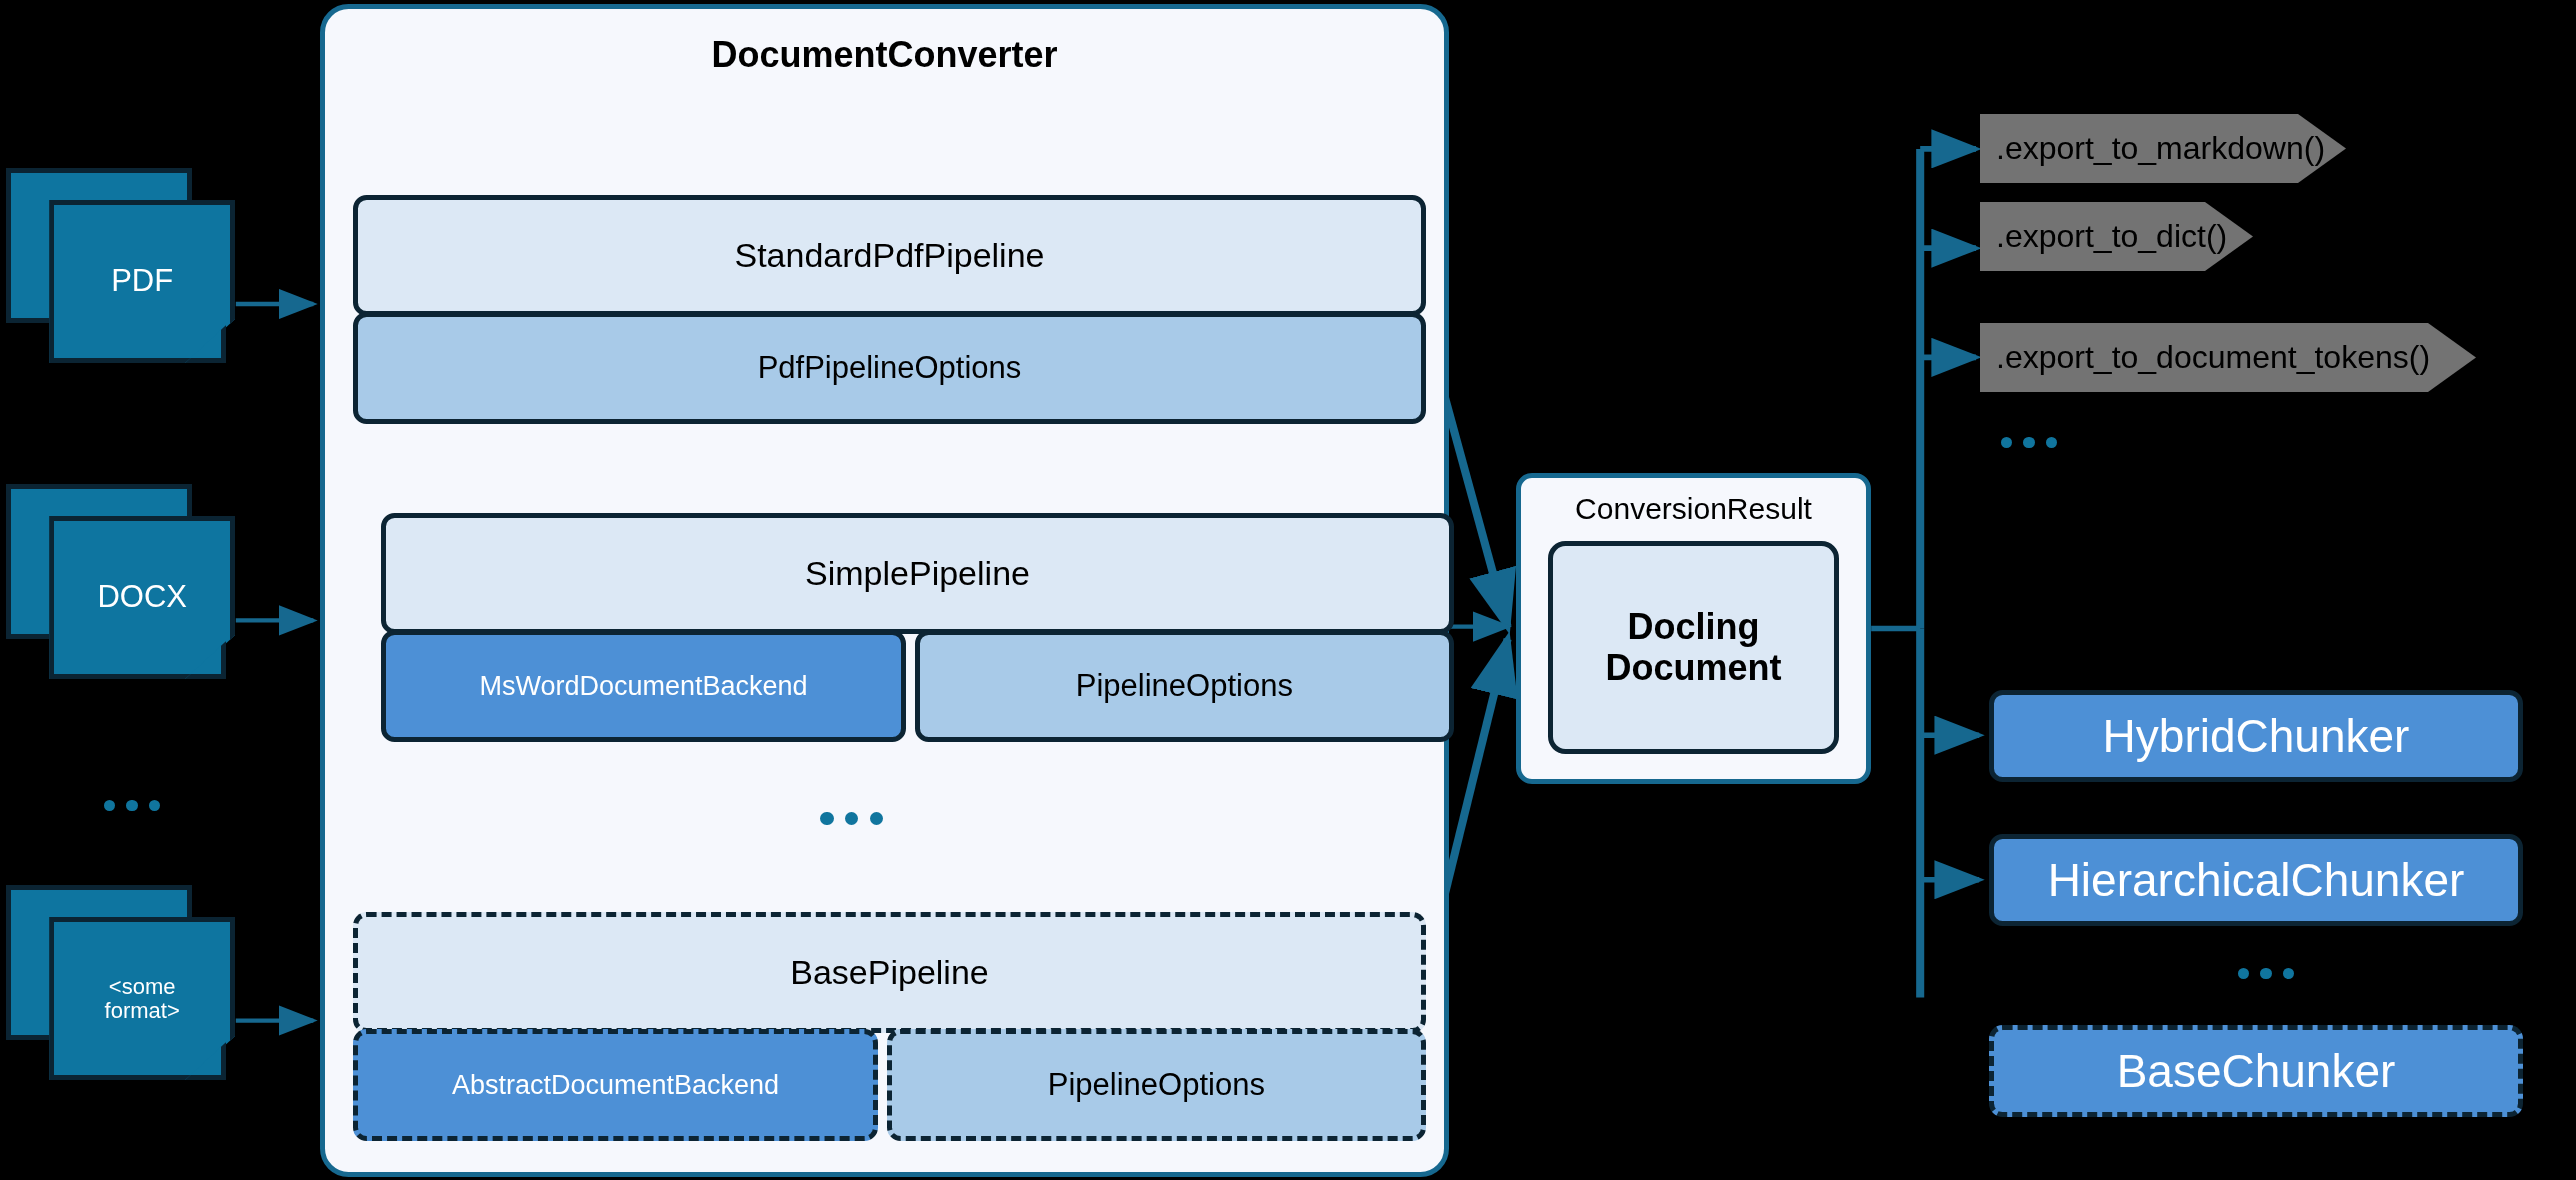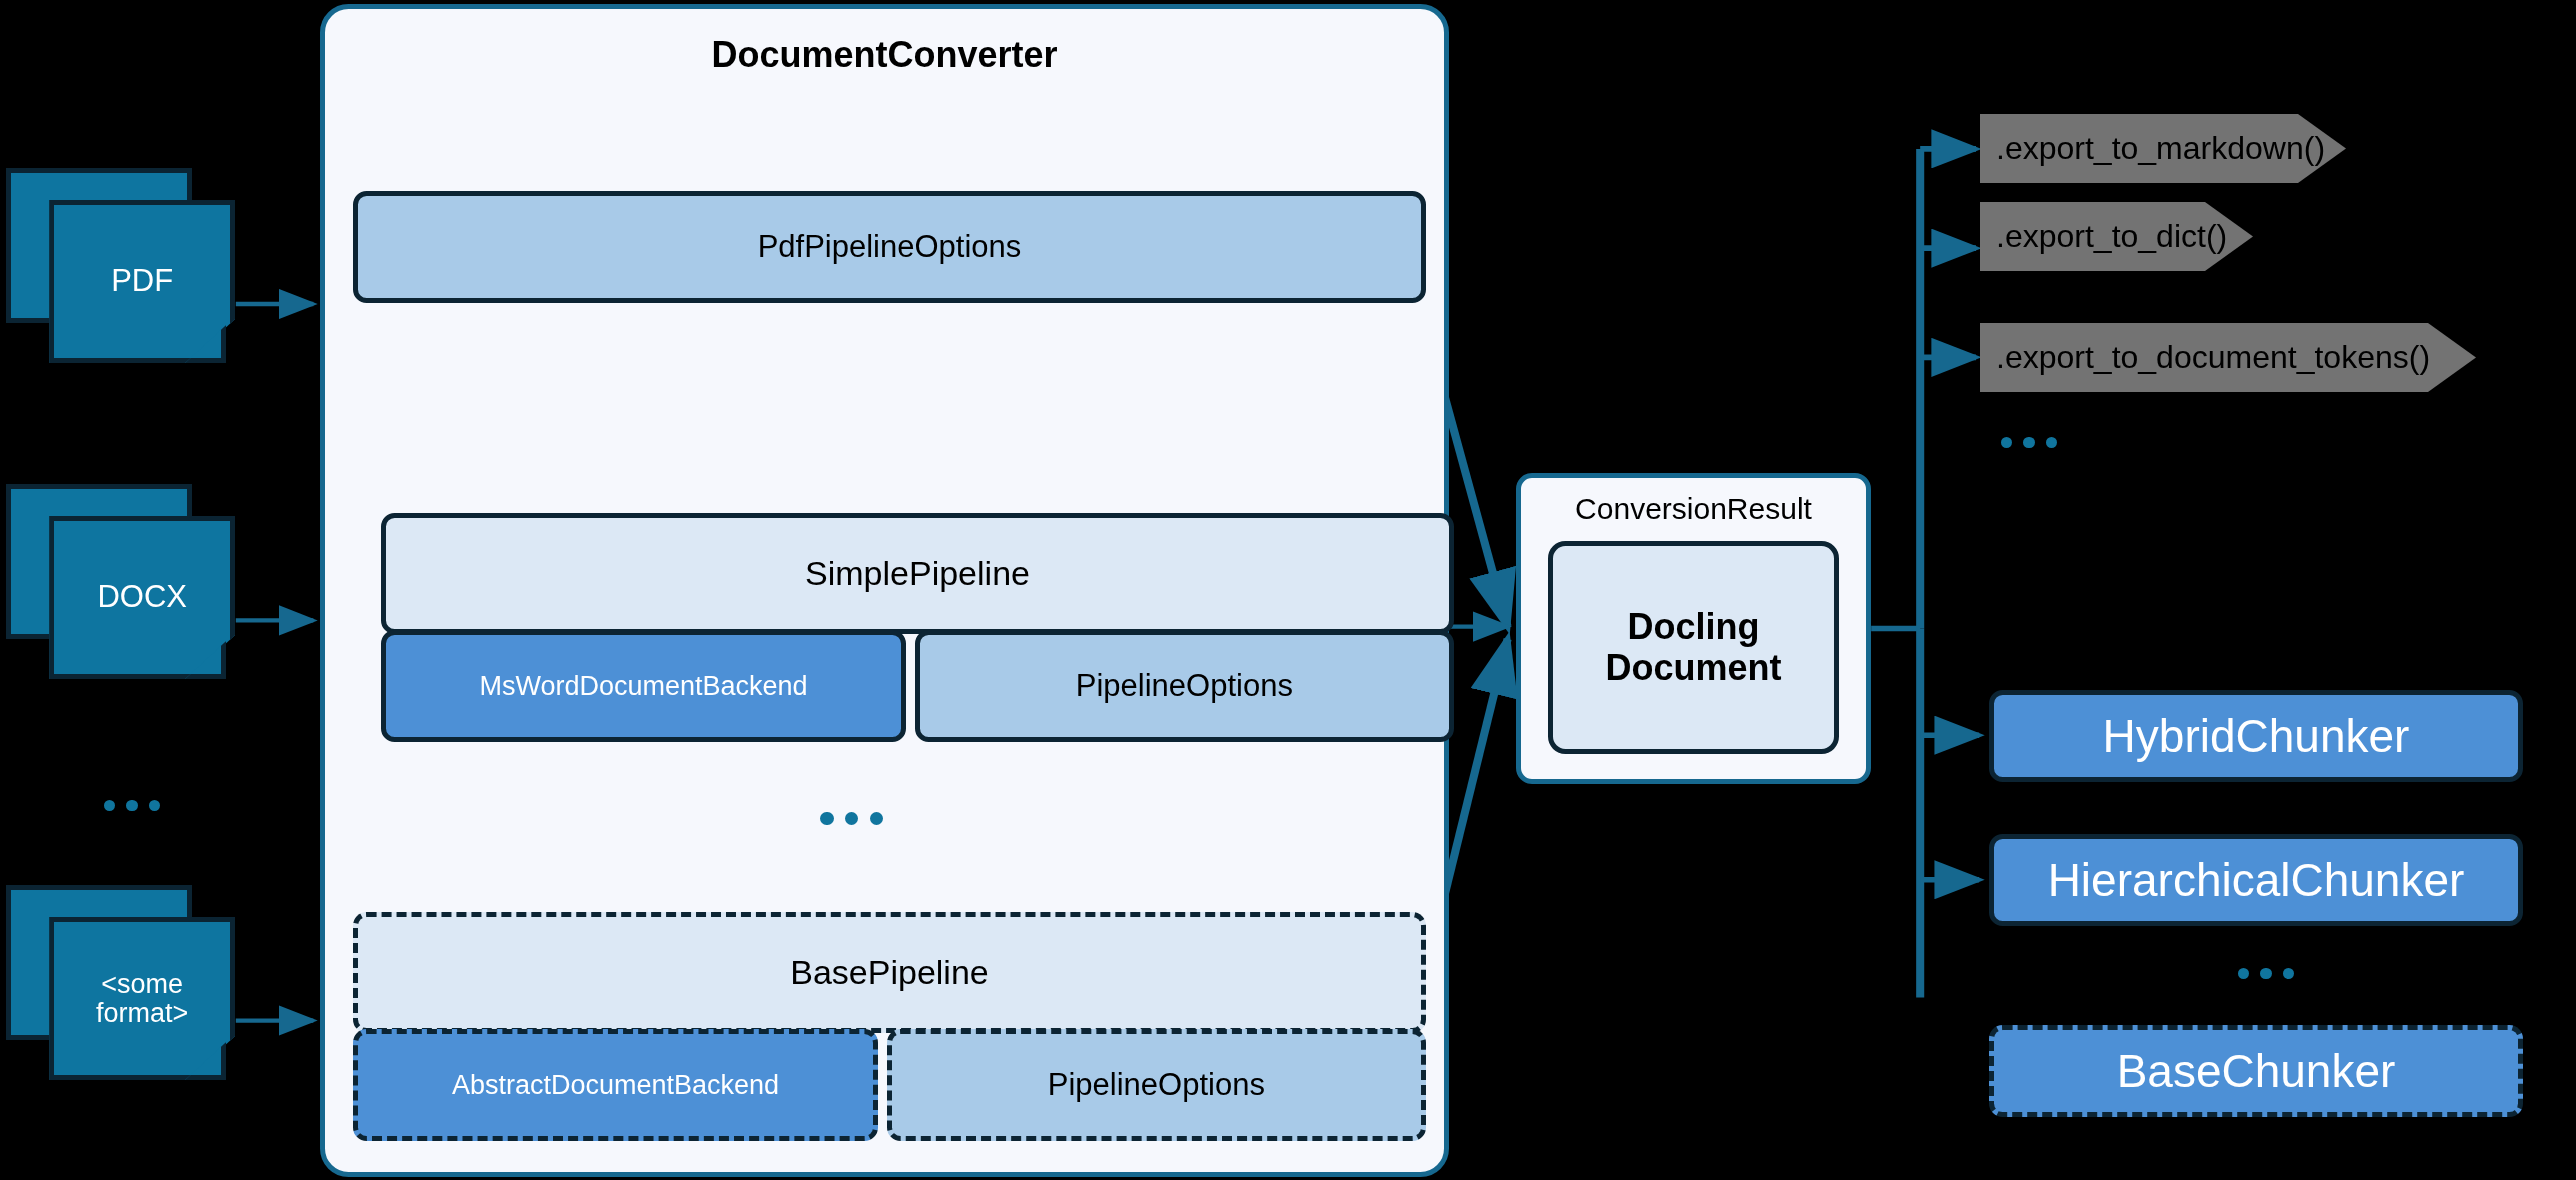--- a/index.html
+++ b/index.html
@@ -14,21 +14,21 @@
             background:#0E75A0;border:5.6px solid #0B2433;box-sizing:border-box;}
   .doc-front{position:absolute;left:43px;top:32px;width:186px;height:163px;
              background:#0E75A0;border:5.6px solid #0B2433;box-sizing:border-box;
              display:flex;align-items:center;justify-content:center;
              clip-path:polygon(0 0,100% 0,100% 73%,74% 100%,0 100%);}
   .doc-fold{position:absolute;left:179px;top:157px;width:41px;height:38px;
             background:#0E75A0;border:5px solid #0B2433;box-sizing:border-box;
             clip-path:polygon(100% 0,0 100%,100% 100%);}
   .doc-label{color:#fff;font-size:31px;line-height:1.05;text-align:center;
              position:relative;z-index:2;padding:0 5px;}
-  .doc-label.small{font-size:27px;}
+  .doc-label.small{font-size:22px;}
 
   
   .converter{position:absolute;left:320px;top:3.7px;width:1129px;height:1173px;
              background:#F6F8FD;border:5.6px solid #16688F;border-radius:28.5px;
              box-sizing:border-box;}
   .converter-title{position:absolute;left:0;top:25px;width:100%;text-align:center;
                    font-size:36px;font-weight:bold;color:#000;}
 
   
   .pipeline{position:absolute;left:28px;width:1073px;}
@@ -139,20 +139,21 @@
       <span class="doc-label small" style="white-space:pre-line;">&lt;some
 format&gt;</span>
     </div>
     <div class="doc-fold"></div>
   </div>
 
   <div class="converter">
     <div class="converter-title">DocumentConverter</div>
 
     <div class="pipeline" style="top:186px;">
+      <div class="pipe-head">StandardPdfPipeline</div>
       <div class="pipe-row">
         <div class="pipe-cell cell-options">PdfPipelineOptions</div>
       </div>
     </div>
 
     <div class="pipeline" style="top:504px;padding-left:28px;">
       <div class="pipe-head">SimplePipeline</div>
       <div class="pipe-row">
         <div class="pipe-cell cell-backend">MsWordDocumentBackend</div>
         <div class="pipe-cell cell-options">PipelineOptions</div>

